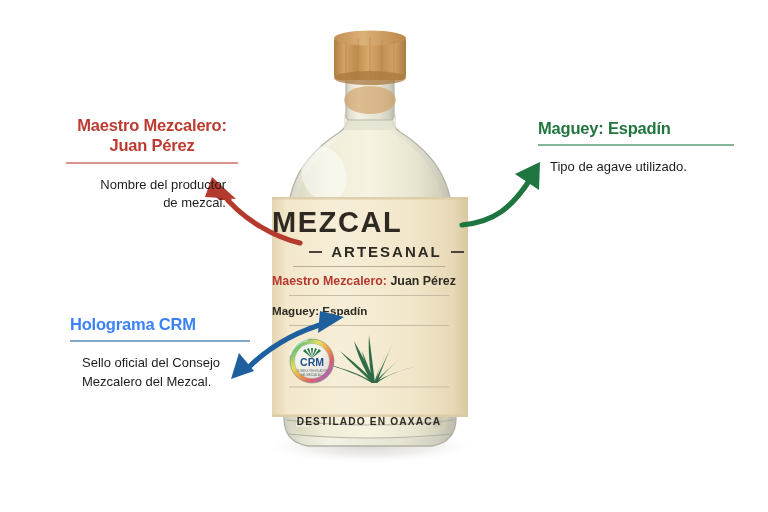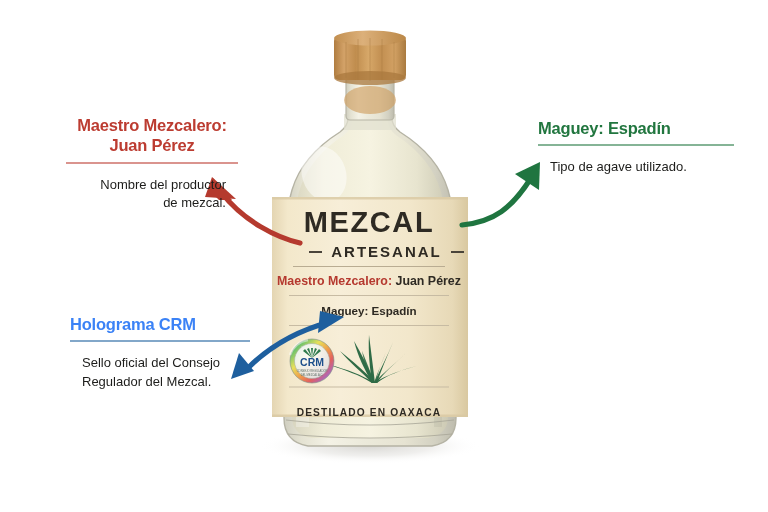--- a/index.html
+++ b/index.html
@@ -83,21 +83,20 @@
     height: 450px;
   }
 
   
   #label-text {
     position: absolute;
     left: 272px;
     top: 197px;
     width: 194px;
     height: 212px;
-    text-align: center;
     pointer-events: none;
   }
   .lbl-mezcal {
     font-size: 29px;
     font-weight: bold;
     letter-spacing: 1.6px;
     color: #2e2a23;
     margin-top: 11px;
     line-height: 1;
   }
@@ -140,21 +139,21 @@
     margin-top: 9px;
     color: #2e2a23;
     line-height: 1;
   }
   .lbl-destilado {
     font-size: 10.2px;
     font-weight: bold;
     letter-spacing: 1.15px;
     color: #2e2a23;
     line-height: 1;
-    margin-top: 10px;
+    margin-top: 19px;
   }
   #label-art {
     position: absolute;
     left: 272px;
     top: 325px;
     width: 194px;
     height: 68px;
     pointer-events: none;
   }
 </style>
@@ -376,16 +375,16 @@
   <div class="annot" id="annot-maguey">
     <p class="annot-title">Maguey: Espadín</p>
     <hr class="annot-rule">
     <p class="annot-desc">Tipo de agave utilizado.</p>
   </div>
 
   <div class="annot" id="annot-holograma">
     <p class="annot-title">Holograma CRM</p>
     <hr class="annot-rule">
     <p class="annot-desc">Sello oficial del Consejo
-Regulador del Mezcal.</p>
+Mezcalero del Mezcal.</p>
   </div>
 
 </div>
 
 </body></html>

